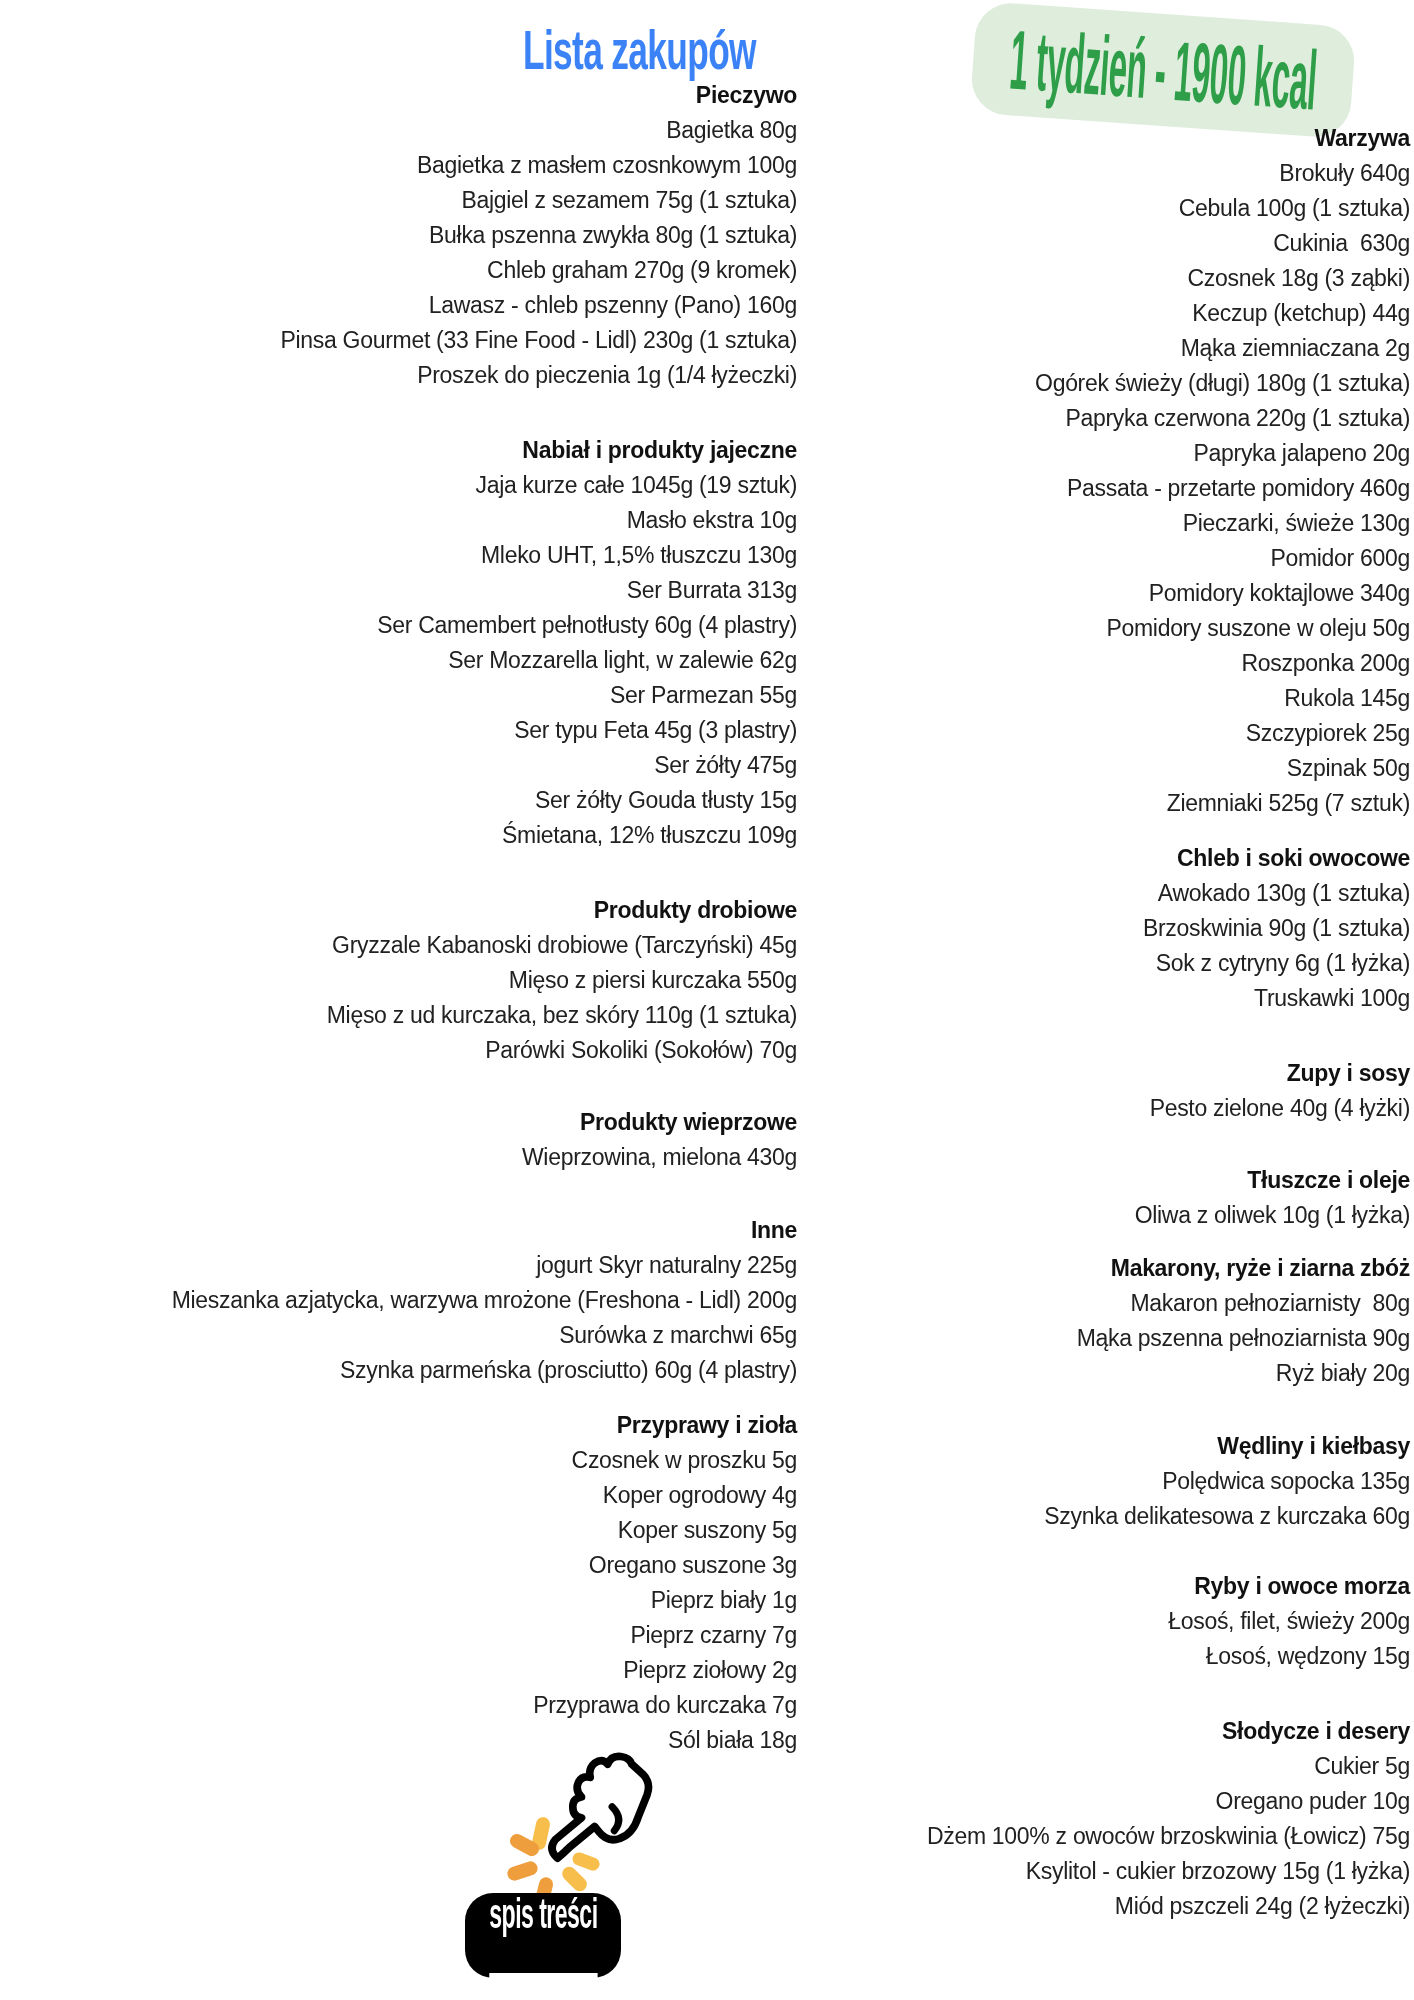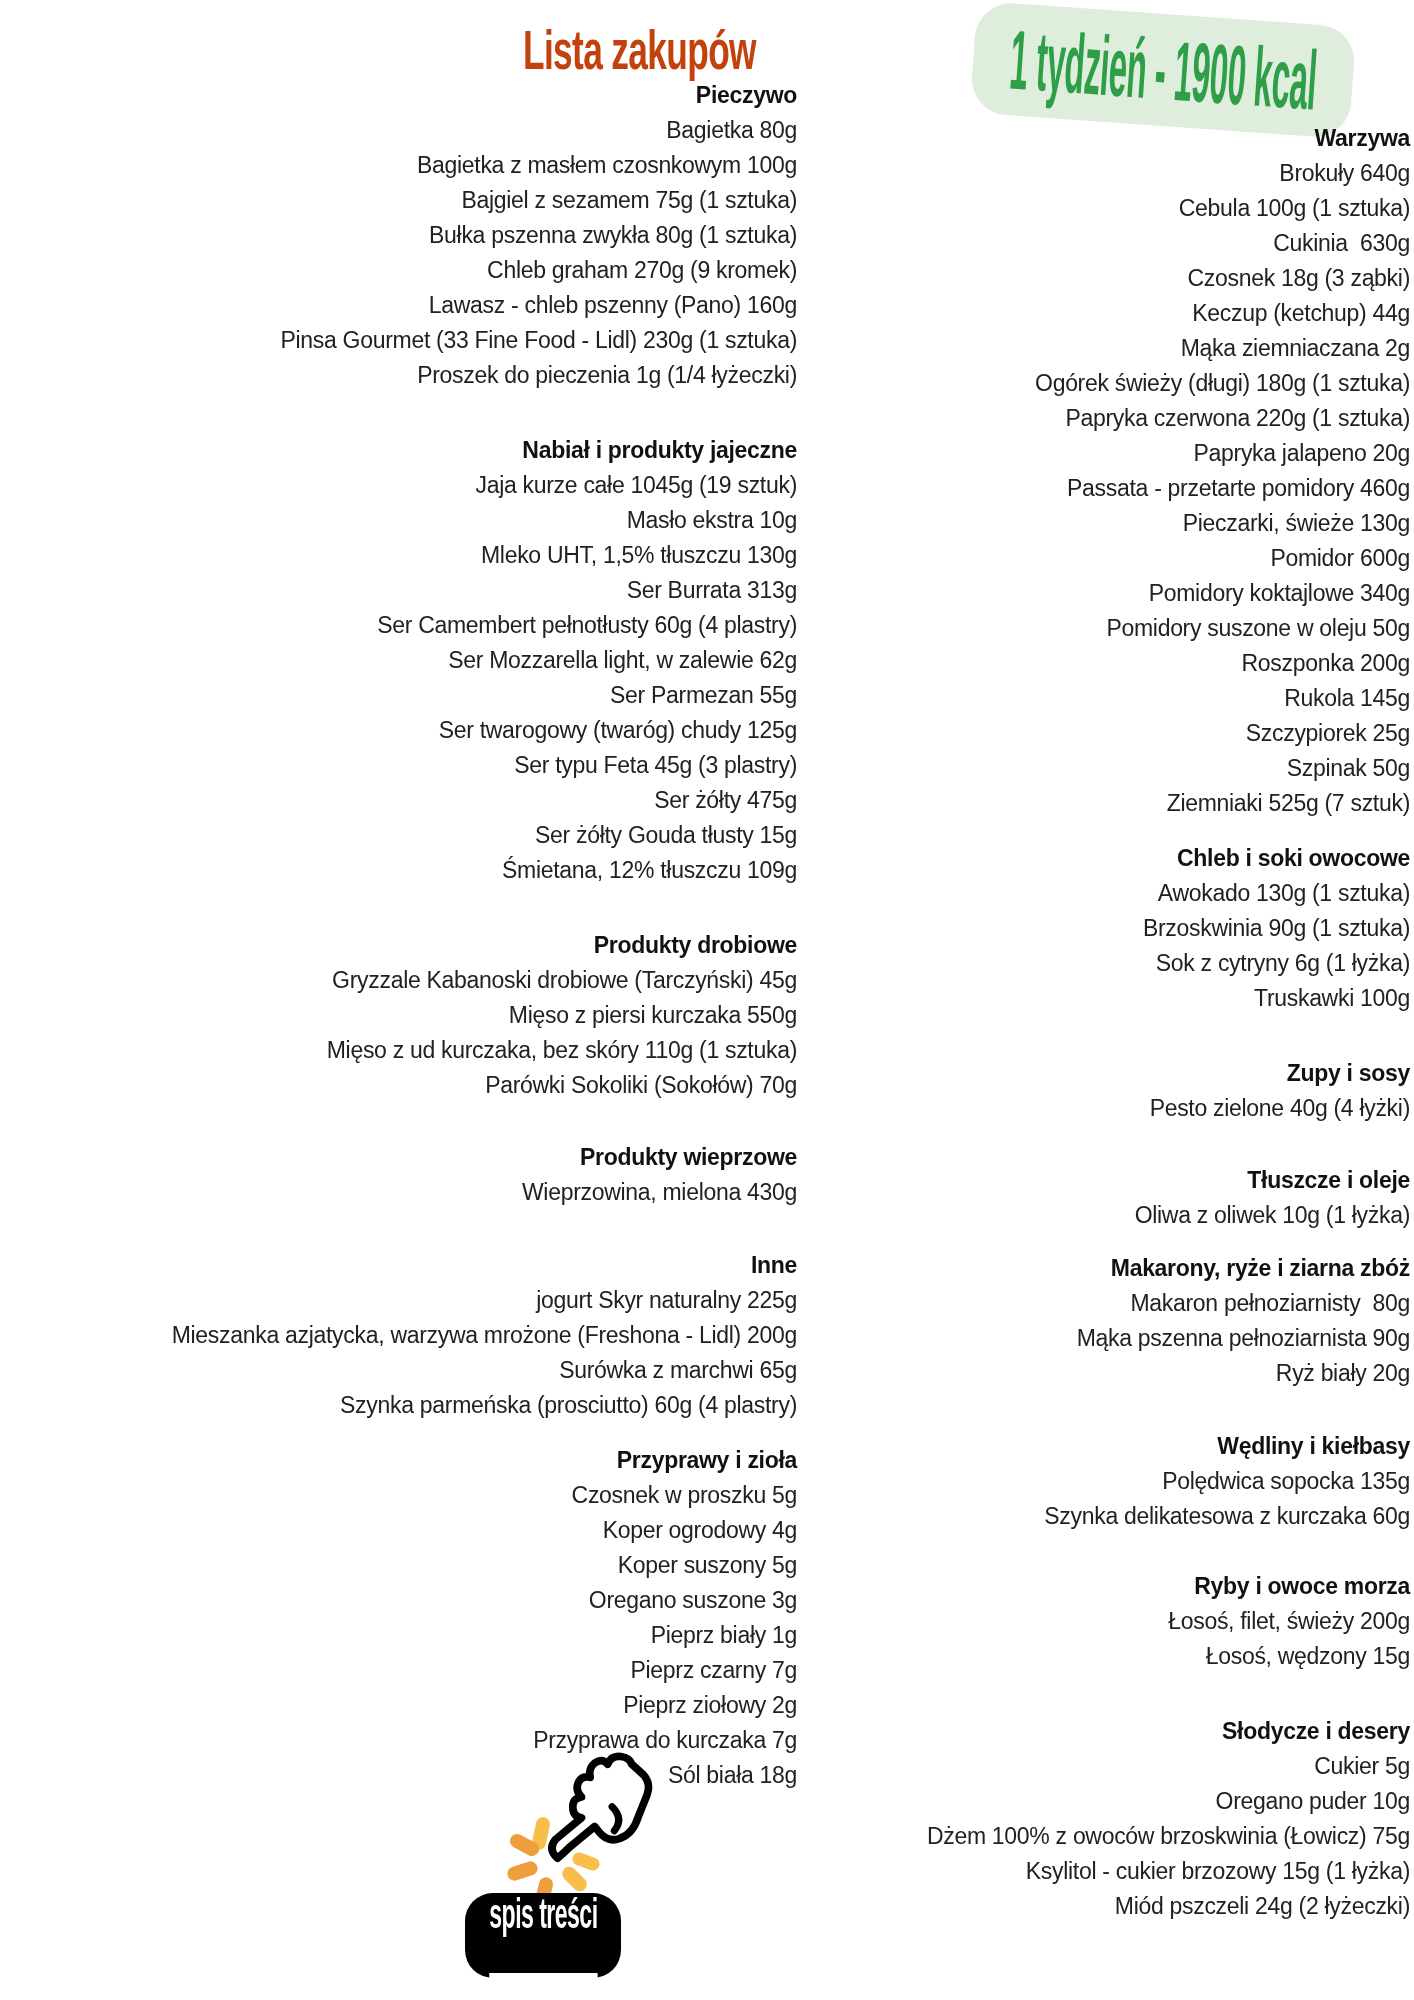--- a/index.html
+++ b/index.html
@@ -8,21 +8,21 @@
     width:1414px;height:2000px;
     background:#ffffff;
     overflow:hidden;
     font-family:"Liberation Sans", sans-serif;
     color:#212121;
   }
   
   .doc-title{
     position:absolute;left:523px;top:22px;
     font-size:56px;font-weight:700;line-height:1;
-    color:#c2410c;white-space:nowrap;letter-spacing:-1px;
+    color:#3b82f6;white-space:nowrap;letter-spacing:-1px;
   }
   .doc-title .squeeze{display:inline-block;transform:scaleX(0.63);transform-origin:left top;}
   .kcal-badge{
     position:absolute;left:973px;top:14px;width:380px;height:112px;
     background:#deeddc;border-radius:36px;
     transform:rotate(4deg);transform-origin:center center;
     display:flex;align-items:center;justify-content:center;
   }
   .kcal-badge .badge-text{
     font-size:84px;font-weight:700;line-height:1;color:#2f9e49;
@@ -77,21 +77,20 @@
       </div>
       <div style="margin-top: 40px;">
         <div class="section-title">Nabiał i produkty jajeczne</div>
         <div class="item">Jaja kurze całe 1045g (19 sztuk)</div>
         <div class="item">Masło ekstra 10g</div>
         <div class="item">Mleko UHT, 1,5% tłuszczu 130g</div>
         <div class="item">Ser Burrata 313g</div>
         <div class="item">Ser Camembert pełnotłusty 60g (4 plastry)</div>
         <div class="item">Ser Mozzarella light, w zalewie 62g</div>
         <div class="item">Ser Parmezan 55g</div>
-        <div class="item">Ser twarogowy (twaróg) chudy 125g</div>
         <div class="item">Ser typu Feta 45g (3 plastry)</div>
         <div class="item">Ser żółty 475g</div>
         <div class="item">Ser żółty Gouda tłusty 15g</div>
         <div class="item">Śmietana, 12% tłuszczu 109g</div>
       </div>
       <div style="margin-top: 40px;">
         <div class="section-title">Produkty drobiowe</div>
         <div class="item">Gryzzale Kabanoski drobiowe (Tarczyński) 45g</div>
         <div class="item">Mięso z piersi kurczaka 550g</div>
         <div class="item">Mięso z ud kurczaka, bez skóry 110g (1 sztuka)</div>

